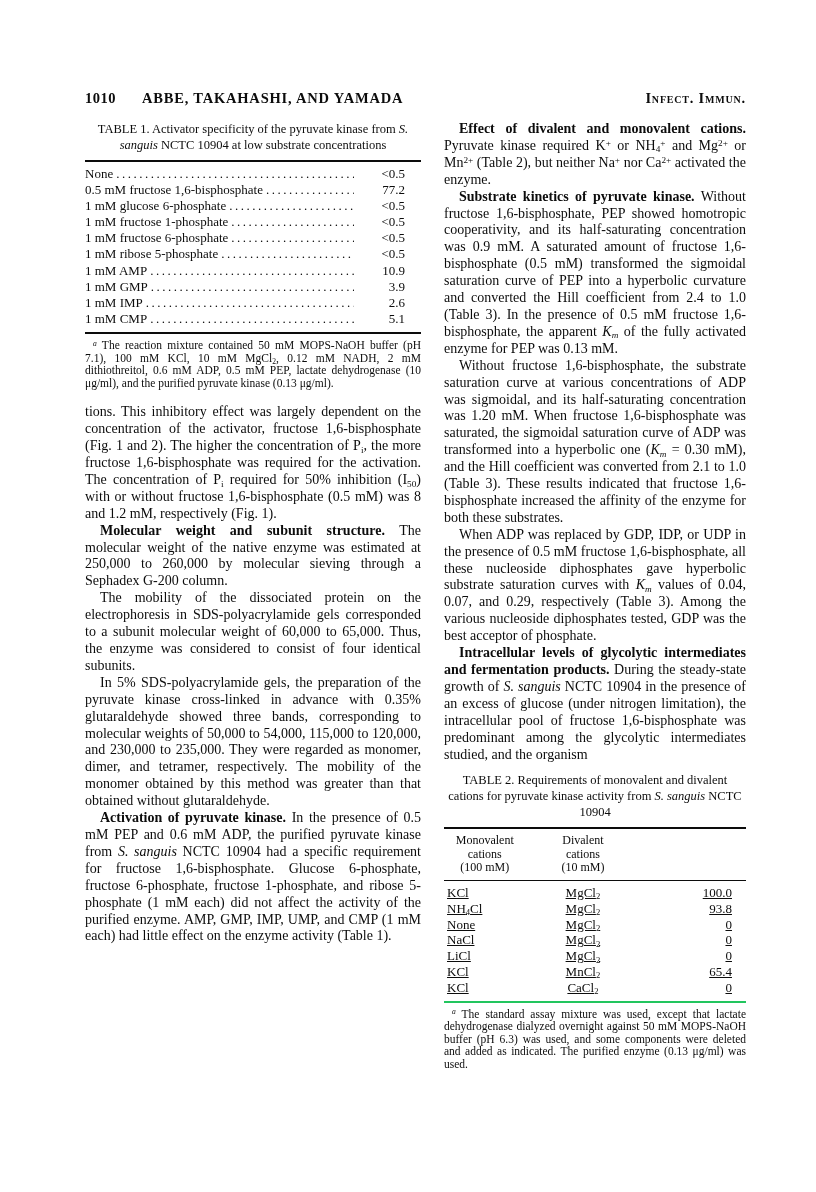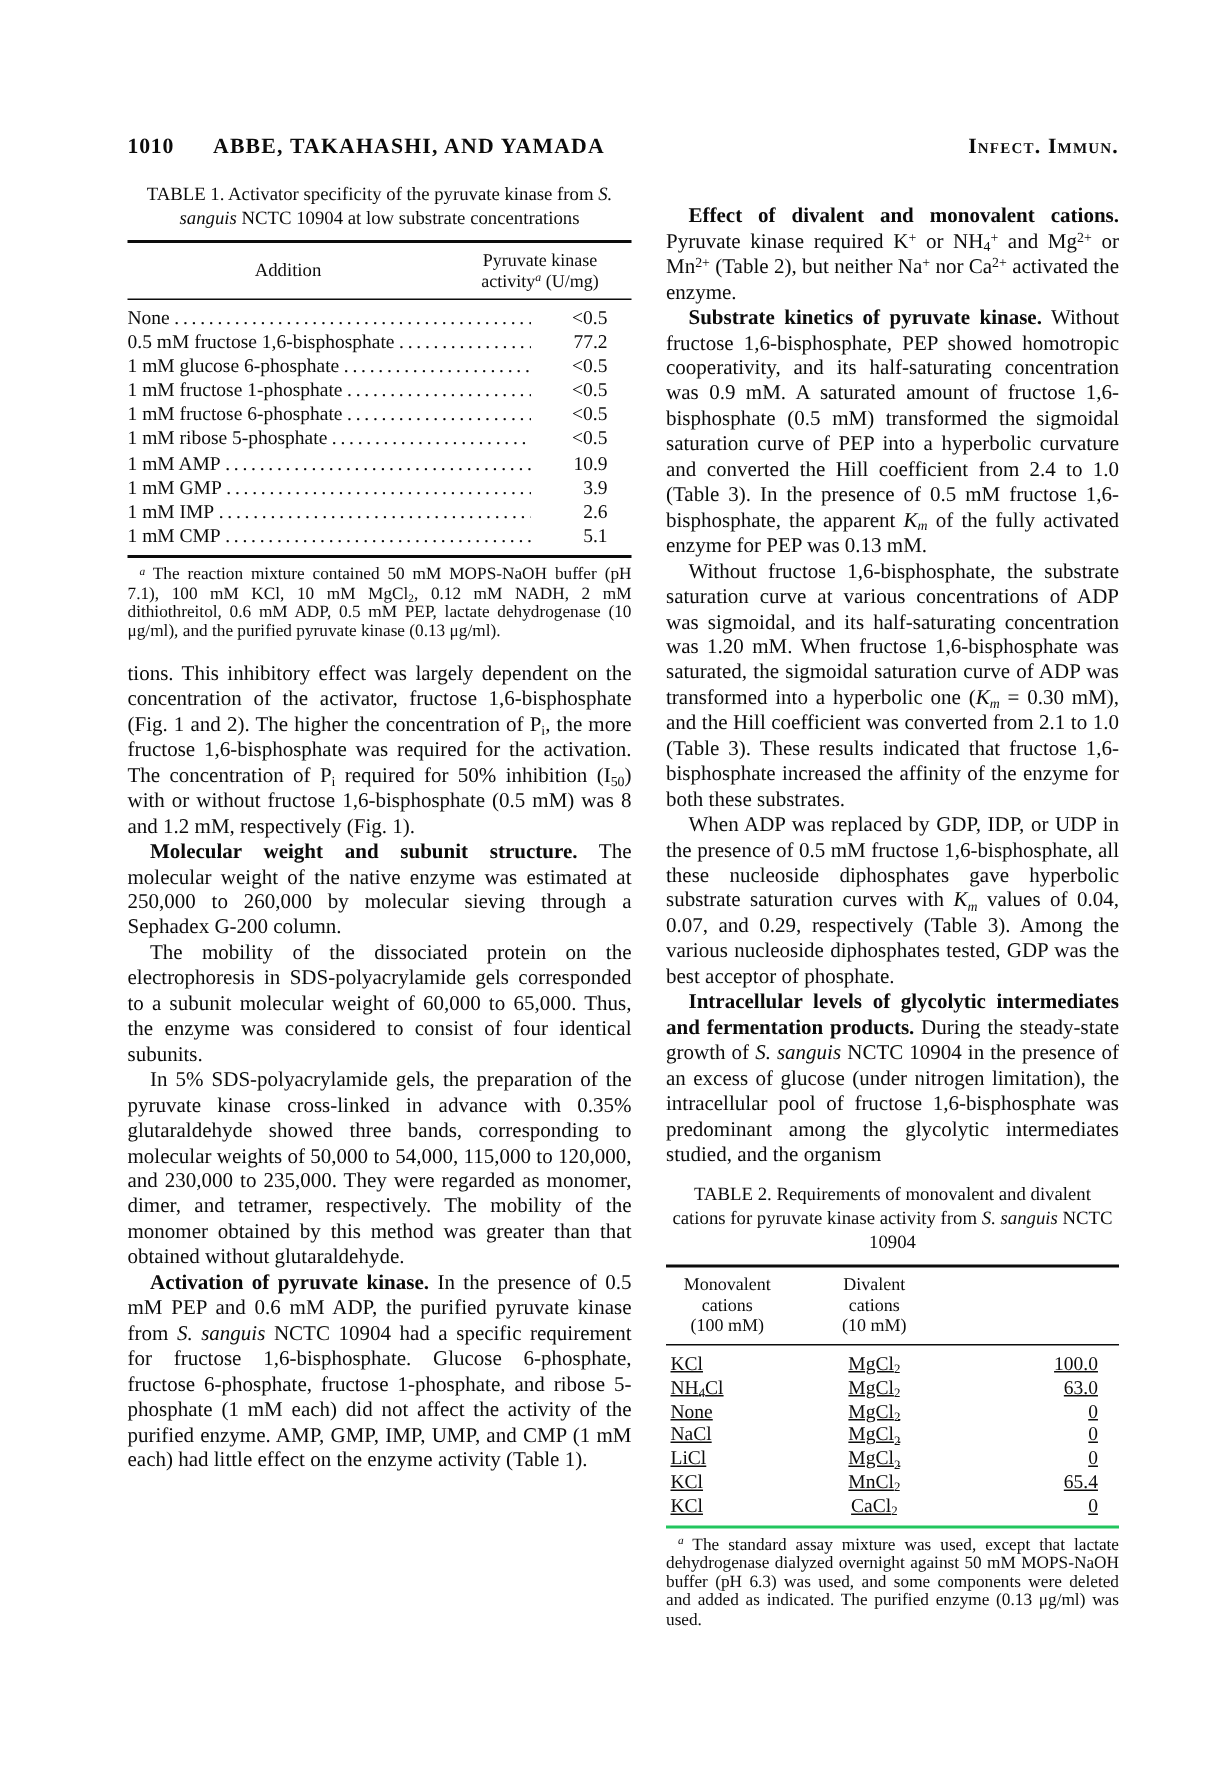--- a/index.html
+++ b/index.html
@@ -8,21 +8,21 @@
   .page { position:relative; width:816px; height:1192px; background:#fff; overflow:hidden; }
   .content { position:absolute; left:85px; top:90px; width:661px; }
 
   .pagehead { display:flex; align-items:baseline; font-size:14.5px; font-weight:bold; margin-bottom:14px; }
   .pagehead .pn { margin-right:26px; letter-spacing:0.5px; }
   .pagehead .rt { letter-spacing:0.8px; }
   .pagehead .jr { margin-left:auto; font-variant:small-caps; letter-spacing:0.8px; }
 
   .cols { display:flex; gap:23px; align-items:flex-start; }
   .colL { width:336px; }
-  .colR { width:314px;margin-top:16px; }
+  .colR { width:314px; }
 
   p.body { font-size:14px; line-height:16.9px; text-align:justify; }
   p.ind { text-indent:15px; }
   .b { font-weight:bold; }
   .i { font-style:italic; }
   sup, sub { font-size:0.66em; line-height:0; vertical-align:baseline; position:relative; }
   sup { top:-0.45em; }
   sub { top:0.28em; }
 
   .tbl-title { font-size:12.5px; line-height:16px; text-align:center; margin-bottom:7px; padding:0 4px; }
@@ -68,25 +68,20 @@
       <span class="jr">Infect. Immun.</span>
     </div>
 
     <div class="cols">
 
       <div class="colL">
 
         <div>
           <div class="tbl-title"><span>TABLE 1. Activator specificity of the pyruvate kinase from </span><span class="i">S. sanguis</span><span> NCTC 10904 at low substrate concentrations</span></div>
           <div class="tframe">
-            <div class="t1hdr">
-              <div class="h1">Addition</div>
-              <div class="h2"><span>Pyruvate kinase
-activity</span><sup class="i">a</sup><span> (U/mg)</span></div>
-            </div>
             <div class="t1body">
               <div class="t1row">
                   <span class="lbl">None</span>
                   <span class="dots"></span>
                   <span class="val">&lt;0.5</span>
                 </div>
               <div class="t1row">
                   <span class="lbl">0.5 mM fructose 1,6-bisphosphate</span>
                   <span class="dots"></span>
                   <span class="val">77.2</span>
@@ -169,21 +164,21 @@
             </div>
             <div class="t2body">
               <div class="t2row">
                   <span class="c1"><span>KCl</span></span>
                   <span class="c2"><span>MgCl</span><sub>2</sub></span>
                   <span class="c3">100.0</span>
                 </div>
               <div class="t2row">
                   <span class="c1"><span>NH</span><sub>4</sub><span>Cl</span></span>
                   <span class="c2"><span>MgCl</span><sub>2</sub></span>
-                  <span class="c3">63.0</span>
+                  <span class="c3">93.8</span>
                 </div>
               <div class="t2row">
                   <span class="c1"><span>None</span></span>
                   <span class="c2"><span>MgCl</span><sub>2</sub></span>
                   <span class="c3">0</span>
                 </div>
               <div class="t2row">
                   <span class="c1"><span>NaCl</span></span>
                   <span class="c2"><span>MgCl</span><sub>2</sub></span>
                   <span class="c3">0</span>

